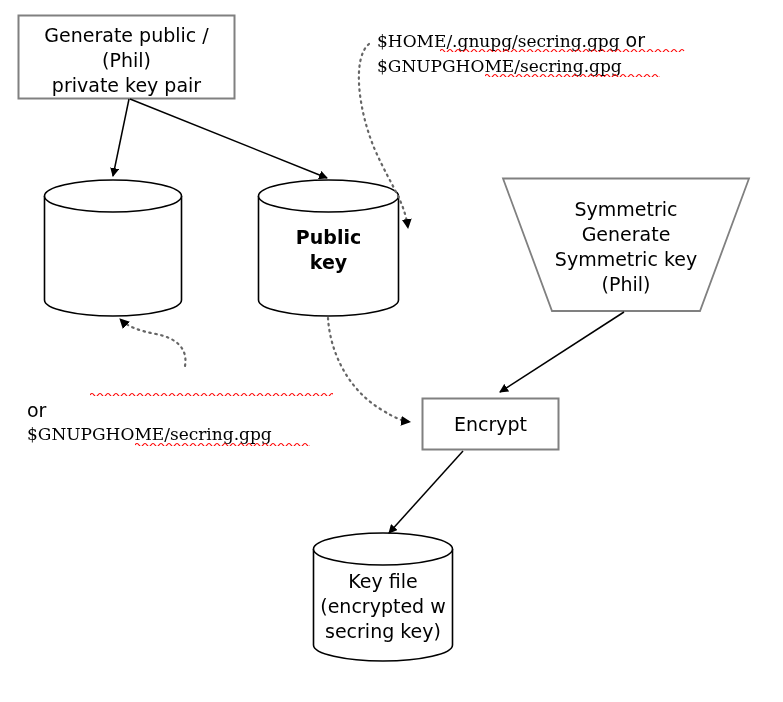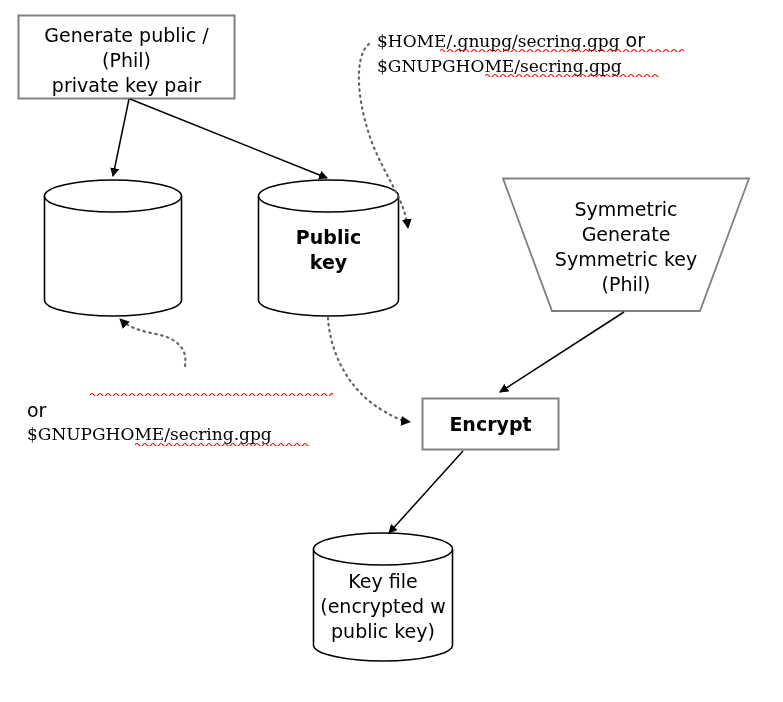--- a/index.html
+++ b/index.html
@@ -125,28 +125,28 @@
     <div>key</div>
   </div>
 
   <div class="node-text" style="left:505px; top:197px; width:242px;">
     <div>Symmetric</div>
     <div>Generate</div>
     <div>Symmetric key</div>
     <div>(Phil)</div>
   </div>
 
-  <div class="node-text" style="left:423px; top:412px; width:135px;font-weight:bold;">
+  <div class="node-text" style="left:423px; top:412px; width:135px;">
     <div>Encrypt</div>
   </div>
 
   <div class="node-text" style="left:308px; top:569px; width:150px;">
     <div>Key file</div>
     <div>(encrypted w</div>
-    <div>public key)</div>
+    <div>secring key)</div>
   </div>
 
   <div class="mono-label" style="left:377px; top:28px;">
     <div>
       <span>$HOME/.</span><span class="ul">gnupg</span><span>/</span><span class="ul">secring.gpg</span><span class="sans"> or</span>
     </div>
     <div>
       <span>$GNUPGHOME/</span><span class="ul">secring.gpg</span>
     </div>
   </div>

